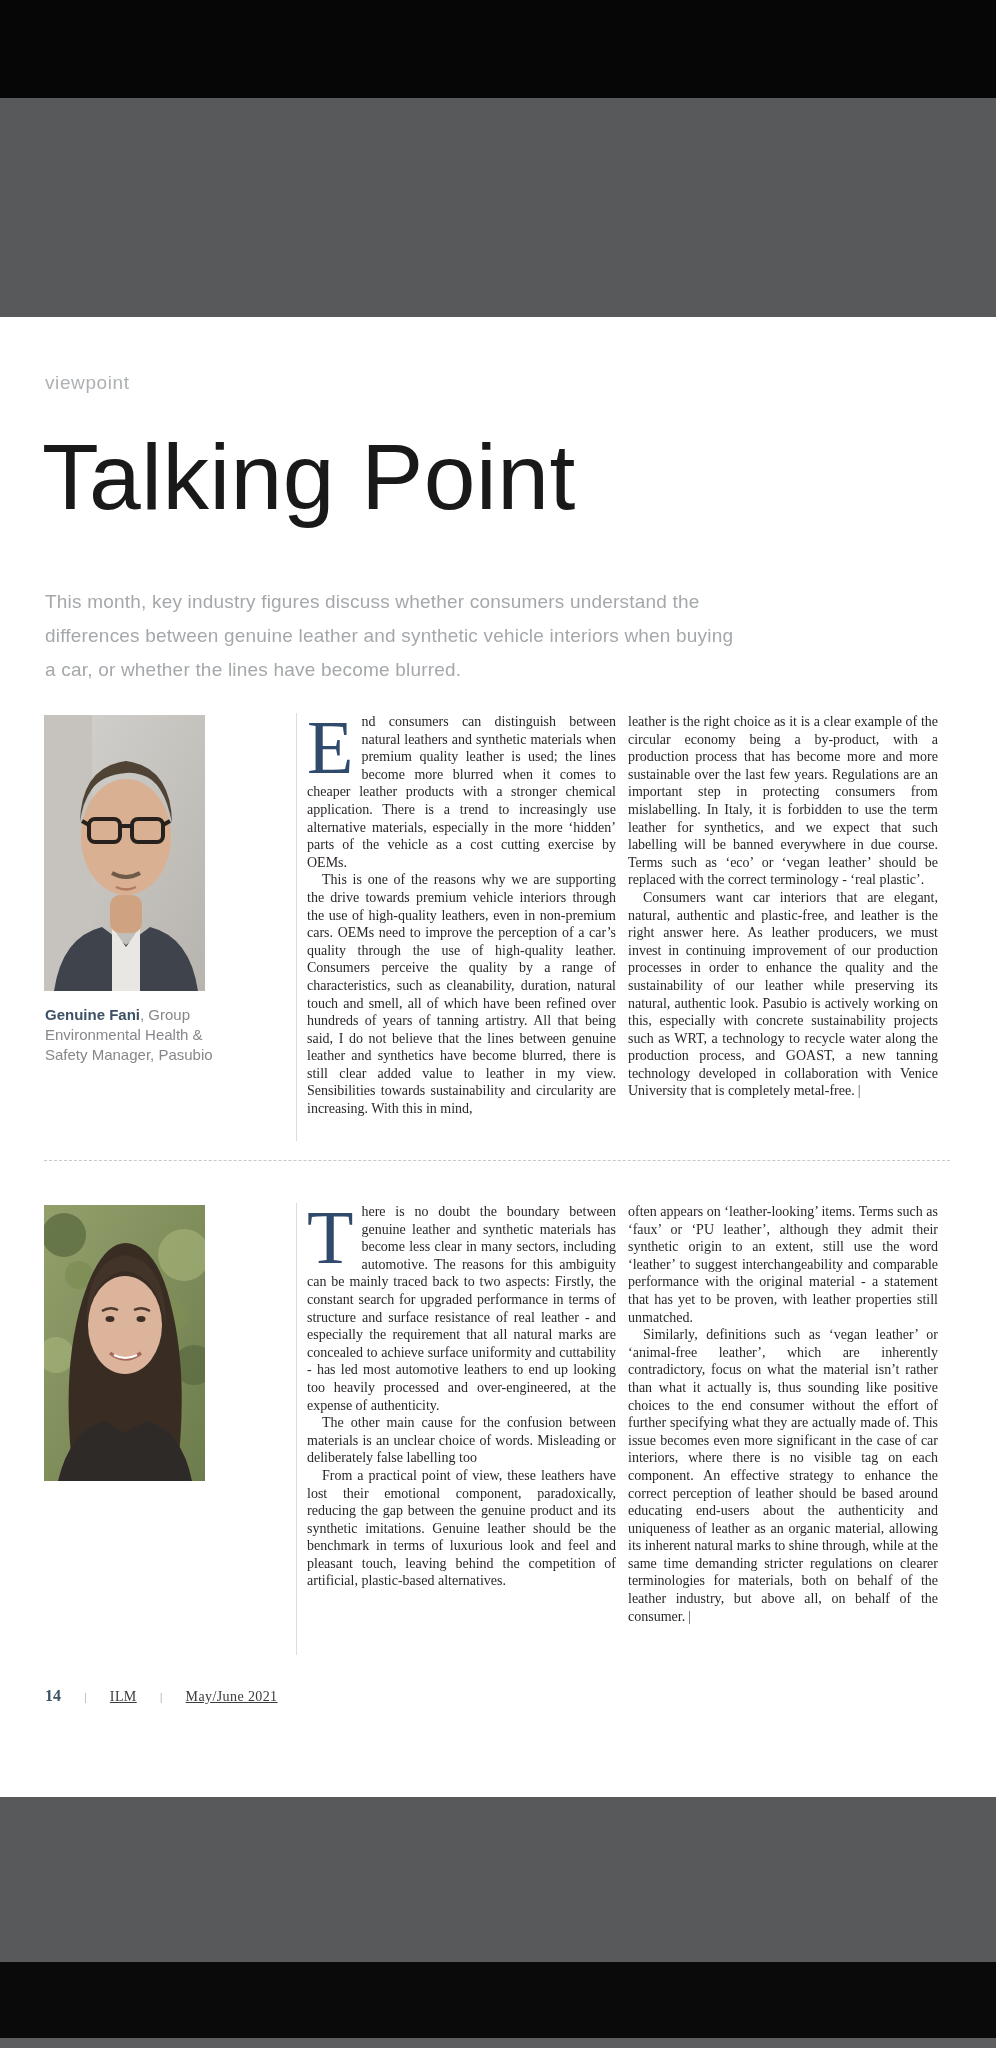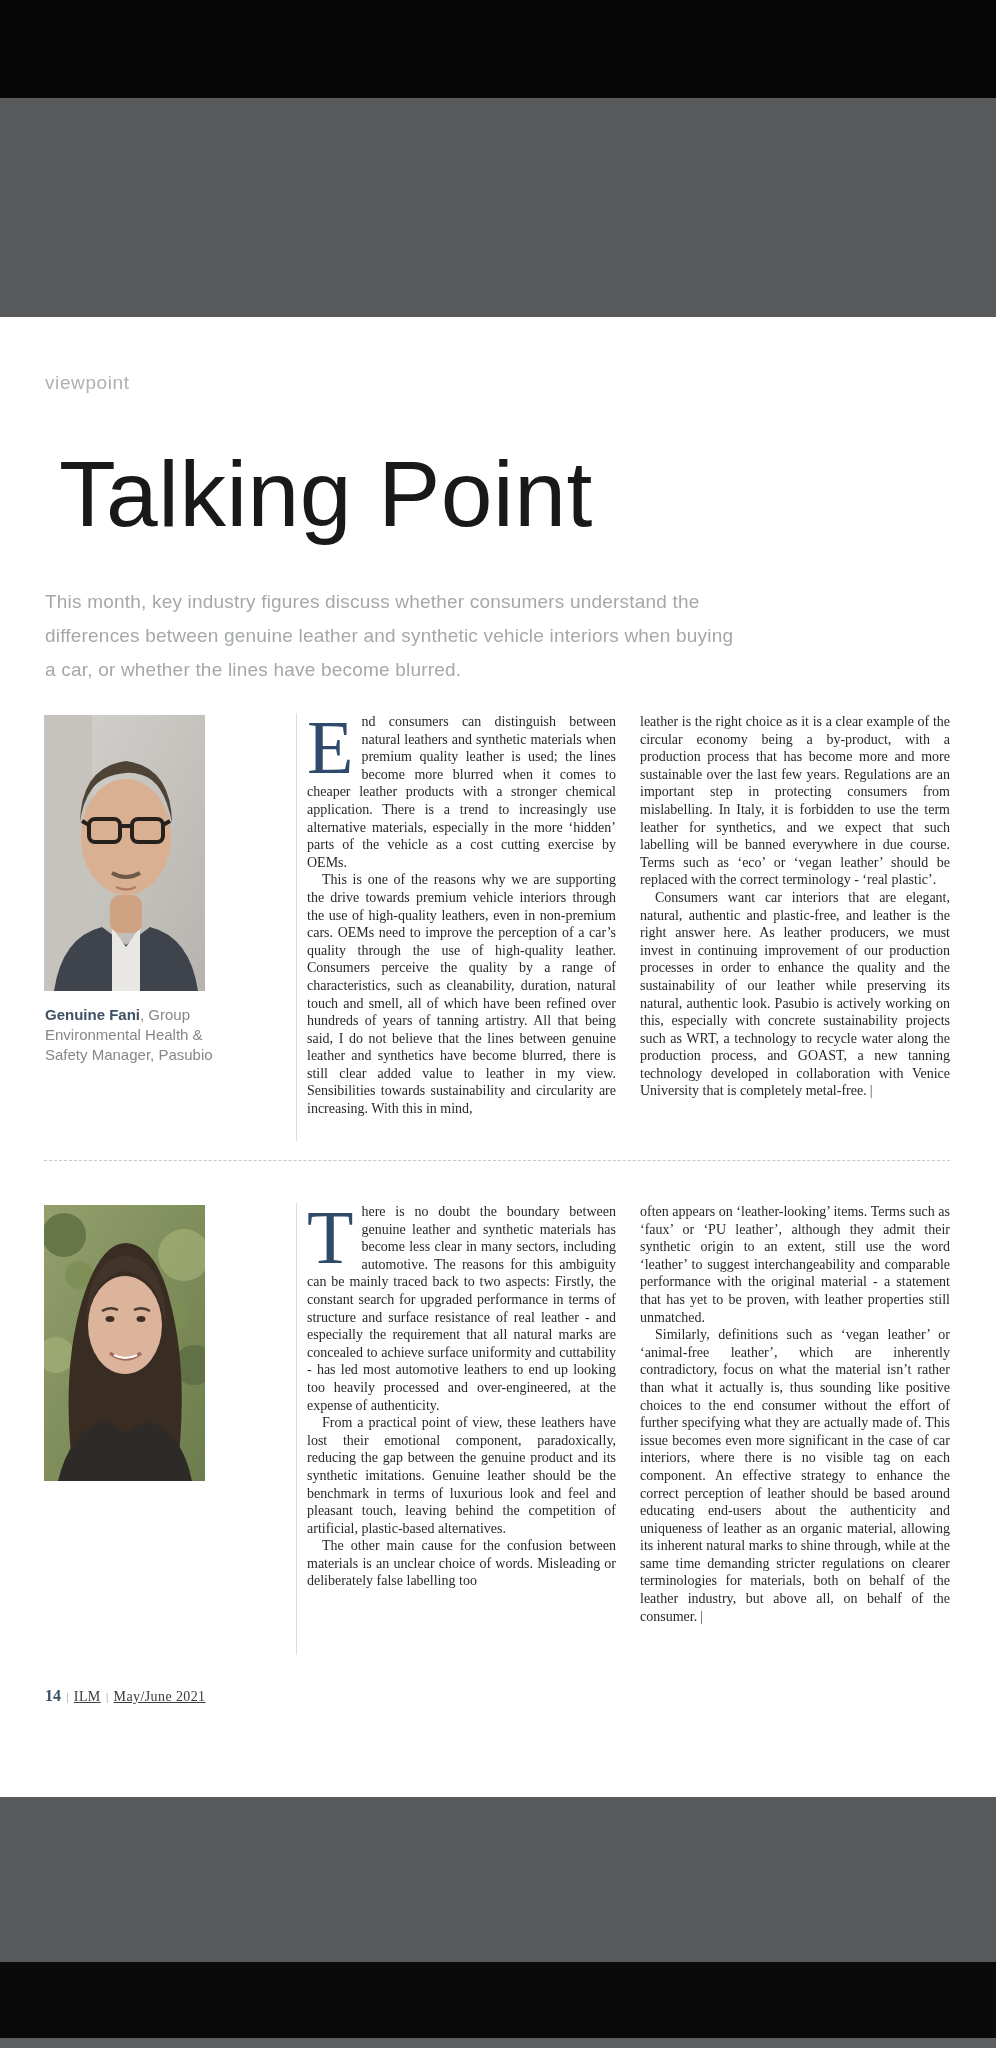--- a/index.html
+++ b/index.html
@@ -53,42 +53,42 @@
 
   .col{
     position:absolute;top:0;
     font-family:"Liberation Serif","DejaVu Serif",serif;
     font-size:14px;line-height:17.6px;color:#2b2726;
     text-align:justify;overflow:hidden;
   }
   .col p{margin:0;}
   .col p + p{text-indent:15px;}
   .col-1{left:263px;width:309px;}
-  .col-2{left:596px;width:310px;}
+  .col-2{left:584px;width:310px;}
   .article-1 .col{height:445px;}
   .article-2 .col{height:472px;}
 
   .dropcap{
     float:left;
     font-family:"Liberation Serif","DejaVu Serif",serif;
     font-size:76px;line-height:62px;
     padding:3px 8px 0 0;
     color:#2f4a6b;font-weight:500;
   }
   .endmark{margin-left:3px;color:#4b4b4b;}
 
   .divider{
     position:absolute;left:44px;top:843px;width:906px;height:0;
     border-top:1px dashed #c8c8c8;
   }
 
   
   .footer{
     position:absolute;left:45px;top:1370px;
-    display:flex;align-items:baseline;gap:5px;
+    display:flex;align-items:baseline;gap:23px;
   }
   .page-num{font-size:16px;font-weight:700;color:#3d5166;font-family:"Liberation Serif",serif;}
   .f-sep{font-size:11px;color:#b9bbbd;}
   .pub,.issue{
     font-size:14px;color:#3b3b3b;letter-spacing:0.4px;
     font-family:"Liberation Serif",serif;
     text-decoration:underline;
   }
 </style>
 </head>
@@ -96,21 +96,21 @@
 
 <div class="band band-top-black"></div>
 <div class="band band-top-gray"></div>
 <div class="band band-bottom-gray"></div>
 <div class="band band-bottom-black"></div>
 <div class="band band-bottom-strip"></div>
 
 <div class="page">
 
   <div class="kicker">viewpoint</div>
-  <h1 class="title" style="margin:17px;position:absolute;left:42px;top:112px;font-size:93px;font-weight:200;color:#191919;letter-spacing:0.5px;line-height:1.05;">Talking Point</h1>
+  <h1 class="title" style="margin:0;position:absolute;left:42px;top:112px;font-size:93px;font-weight:200;color:#191919;letter-spacing:0.5px;line-height:1.05;">Talking Point</h1>
   <div class="intro">This month, key industry figures discuss whether consumers understand the differences between genuine leather and synthetic vehicle interiors when buying a car, or whether the lines have become blurred.</div>
 
   <div class="article article-1">
     <div class="photo">
       <svg viewBox="0 0 161 276" preserveAspectRatio="none">
         <defs>
           <linearGradient id="bgm" x1="0" y1="0" x2="1" y2="1">
             <stop offset="0" stop-color="#d4d2ce"></stop>
               <stop offset="1" stop-color="#b7b4af"></stop>
           </linearGradient>
@@ -187,22 +187,22 @@
         <path d="M66 148 Q81 160 97 148" stroke="#a3685a" stroke-width="3.5" fill="none"></path>
         <path d="M70 150 Q81 156 93 150" stroke="#ffffff" stroke-width="2" fill="none"></path>
 
         <path d="M14 276 Q26 226 60 216 L81 228 L103 216 Q138 226 148 276 Z" fill="#2e2a28"></path>
       </svg>
     </div>
     <div class="vrule"></div>
 
     <div class="col col-1">
       <p><span class="dropcap">T</span><span>here is no doubt the boundary between genuine leather and synthetic materials has become less clear in many sectors, including automotive. The reasons for this ambiguity can be mainly traced back to two aspects: Firstly, the constant search for upgraded performance in terms of structure and surface resistance of real leather - and especially the requirement that all natural marks are concealed to achieve surface uniformity and cuttability - has led most automotive leathers to end up looking too heavily processed and over-engineered, at the expense of authenticity.</span></p>
+      <p><span>The other main cause for the confusion between materials is an unclear choice of words. Misleading or deliberately false labelling too</span></p>
       <p><span>From a practical point of view, these leathers have lost their emotional component, paradoxically, reducing the gap between the genuine product and its synthetic imitations. Genuine leather should be the benchmark in terms of luxurious look and feel and pleasant touch, leaving behind the competition of artificial, plastic-based alternatives.</span></p>
-      <p><span>The other main cause for the confusion between materials is an unclear choice of words. Misleading or deliberately false labelling too</span></p>
     </div>
     <div class="col col-2">
       <p><span>often appears on ‘leather-looking’ items. Terms such as ‘faux’ or ‘PU leather’, although they admit their synthetic origin to an extent, still use the word ‘leather’ to suggest interchangeability and comparable performance with the original material - a statement that has yet to be proven, with leather properties still unmatched.</span></p>
       <p><span>Similarly, definitions such as ‘vegan leather’ or ‘animal-free leather’, which are inherently contradictory, focus on what the material isn’t rather than what it actually is, thus sounding like positive choices to the end consumer without the effort of further specifying what they are actually made of. This issue becomes even more significant in the case of car interiors, where there is no visible tag on each component. An effective strategy to enhance the correct perception of leather should be based around educating end-users about the authenticity and uniqueness of leather as an organic material, allowing its inherent natural marks to shine through, while at the same time demanding stricter regulations on clearer terminologies for materials, both on behalf of the leather industry, but above all, on behalf of the consumer.</span><span class="endmark">|</span></p>
     </div>
   </div>
 
   <div class="footer">
     <span class="page-num">14</span>
     <span class="f-sep">|</span>

